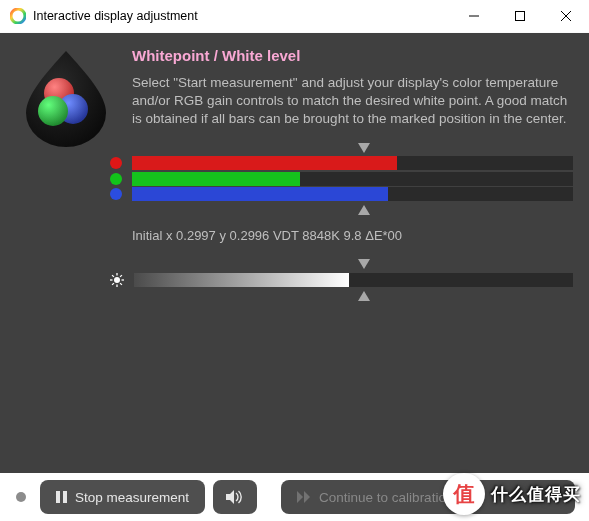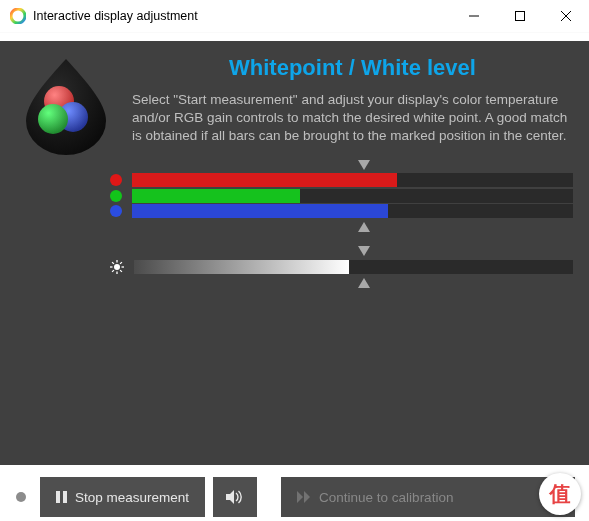--- a/index.html
+++ b/index.html
@@ -1,45 +1,45 @@
 <!DOCTYPE html>
 <html><head>
 <meta charset="utf-8">
 <style>
     * { margin: 0; padding: 0; box-sizing: border-box; }
     body { width: 589px; height: 521px; font-family: 'Segoe UI', Arial, sans-serif; background: #fff; overflow: hidden; position: relative; }
-    .window { width: 589px; height: 521px; display: flex; flex-direction: column; background: #fff; gap: 8px; }
+    .window { width: 589px; height: 521px; display: flex; flex-direction: column; background: #fff; }
     .titlebar { height: 33px; background: #fff; display: flex; align-items: center; border-bottom: 1px solid rgba(0,0,0,0.02); }
     .titlebar .app-icon { width: 16px; height: 16px; margin: 0 7px 0 10px; }
     .titlebar .title { font-size: 12.5px; color: #000; flex: 0 0 auto; }
     .titlebar .spacer { flex: 1; }
     .titlebar .ctl { width: 46px; height: 33px; display: flex; align-items: center; justify-content: center; }
     .titlebar .ctl svg { display: block; }
     .client { flex: 1; background: #404040; display: flex; padding: 14px 16px 14px 16px; gap: 16px; }
     .leftcol { width: 100px; flex: 0 0 100px; padding-top: 0; }
     .drop-icon { width: 100px; height: 100px; }
     .rightcol { flex: 1; color: #d8d8d8; }
-    .h1 { font-size: 22px; font-weight: 600; color: #0ea5e9; margin-bottom: 10px; text-align: center; }
+    .h1 { font-size: 15px; font-weight: 600; color: #f9a8d4; margin-bottom: 10px; }
     .body { font-size: 13.5px; line-height: 1.35; color: #bfbfbf; }
     .marker-row { height: 12px; position: relative; margin-top: 14px; }
     .marker-row.tight { margin-top: 2px; }
     .marker-down { position: absolute; left: calc(50% - 6px); top: 0; width: 0; height: 0; border-left: 6px solid transparent; border-right: 6px solid transparent; border-top: 10px solid #a8a8a8; }
     .marker-up { position: absolute; left: calc(50% - 6px); bottom: 0; width: 0; height: 0; border-left: 6px solid transparent; border-right: 6px solid transparent; border-bottom: 10px solid #a8a8a8; }
     .bar-row { display: flex; align-items: center; gap: 10px; margin: 1.5px 0; }
     .dot { width: 12px; height: 12px; border-radius: 50%; flex: 0 0 12px; }
     .track { height: 14px; background: #2a2a2a; position: relative; flex: 1; }
     .fill { height: 100%; position: absolute; left: 0; top: 0; }
     .stats { font-size: 13px; line-height: 1.4; color: #bfbfbf; margin-top: 12px; }
     .bright-row { display: flex; align-items: center; gap: 10px; margin: 2px 0; }
     .sun { width: 14px; height: 14px; flex: 0 0 14px; }
     .btrack { height: 14px; background: #2a2a2a; flex: 1; position: relative; }
     .bfill { height: 100%; position: absolute; left: 0; top: 0; background: linear-gradient(to right, #4b4b4b, #ffffff); }
     .bottombar { height: 48px; display: flex; align-items: center; gap: 8px; padding: 0 14px 0 16px; }
     .rec-dot { width: 10px; height: 10px; border-radius: 50%; background: #8c8c8c; margin-right: 6px; }
-    .btn { background: #4f4f4f; border-radius: 0; height: 40px; display: flex; align-items: center; justify-content: center; color: #e6e6e6; font-size: 13.5px; gap: 8px; padding: 0 16px; }
+    .btn { background: #4f4f4f; border-radius: 8px; height: 34px; display: flex; align-items: center; justify-content: center; color: #e6e6e6; font-size: 13.5px; gap: 8px; padding: 0 16px; }
     .btn.iconbtn { width: 44px; padding: 0; }
     .btn.secondary { background: #4a4a4a; color: #888; }
     .btn.secondary svg { opacity: 0.5; }
     .bottombar .gap { width: 8px; }
     .overlay { position: absolute; right: 8px; bottom: 6px; display: flex; align-items: center; gap: 6px; pointer-events: none; }
     .overlay-cir { width: 42px; height: 42px; border-radius: 50%; background: #fff; display: flex; align-items: center; justify-content: center; box-shadow: 0 1px 4px rgba(0,0,0,0.35); color: #e74344; font-weight: 700; font-size: 21px; }
     .overlay-txt { font-size: 17px; font-weight: 700; color: #fff; text-shadow: 0 0 6px rgba(0,0,0,0.8), -1px -1px 2px rgba(0,0,0,0.7), 1px 1px 2px rgba(0,0,0,0.7); letter-spacing: 1px; }
     .bars-inner { margin-left: -22px; }
     .marker-wrap { position: relative; width: calc(100% - 22px); margin-left: 22px; }
 </style>
@@ -144,20 +144,21 @@
         </div>
       </div>
 
       <div class="marker-wrap">
           <div class="marker-row tight">
             <div class="marker-up"></div>
           </div>
         </div>
 
       <div class="stats">
+        <div>Initial x 0.2997 y 0.2996 VDT 8848K 9.8 ΔE*00</div>
       </div>
 
       <div class="marker-wrap">
           <div class="marker-row">
             <div class="marker-down"></div>
           </div>
         </div>
 
       <div class="bars-inner">
         <div class="bright-row">
@@ -213,13 +214,14 @@
         <polygon points="0,0 6,6 0,12" fill="#9a9a9a"></polygon>
           <polygon points="7,0 13,6 7,12" fill="#9a9a9a"></polygon>
       </svg>
       <span>Continue to calibration</span>
     </div>
   </div>
 </div>
 
 <div class="overlay">
   <div class="overlay-cir">值</div>
+  <div class="overlay-txt">什么值得买</div>
 </div>
 
 </body></html>

